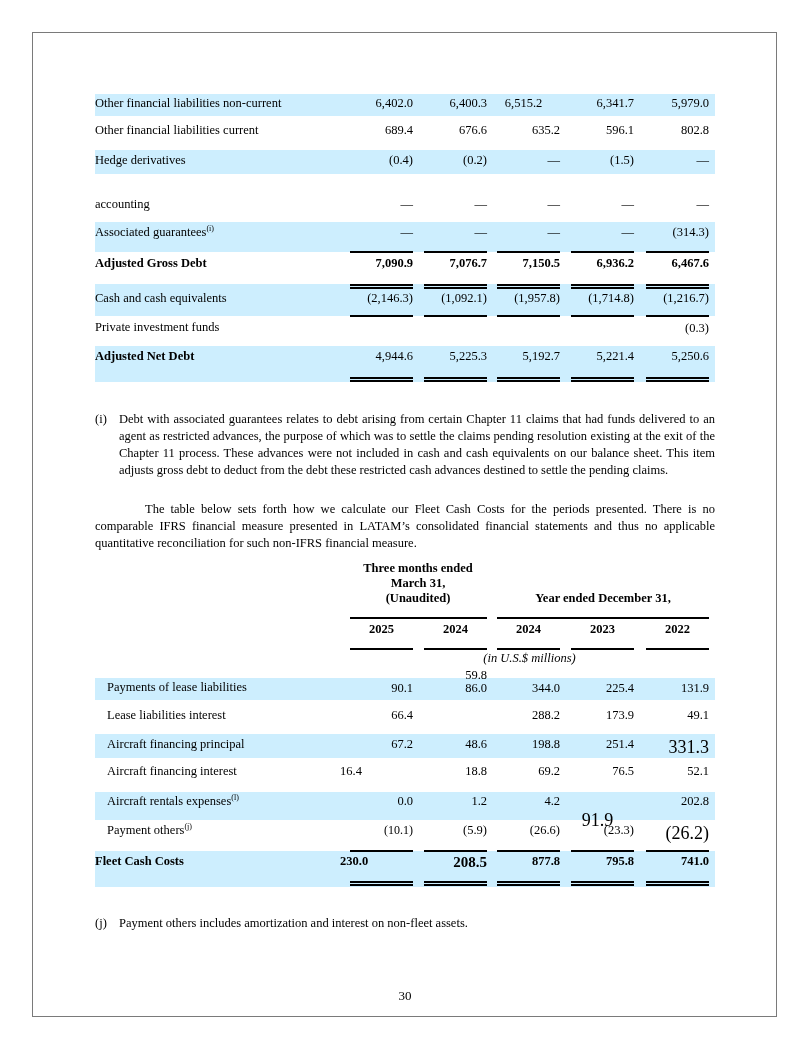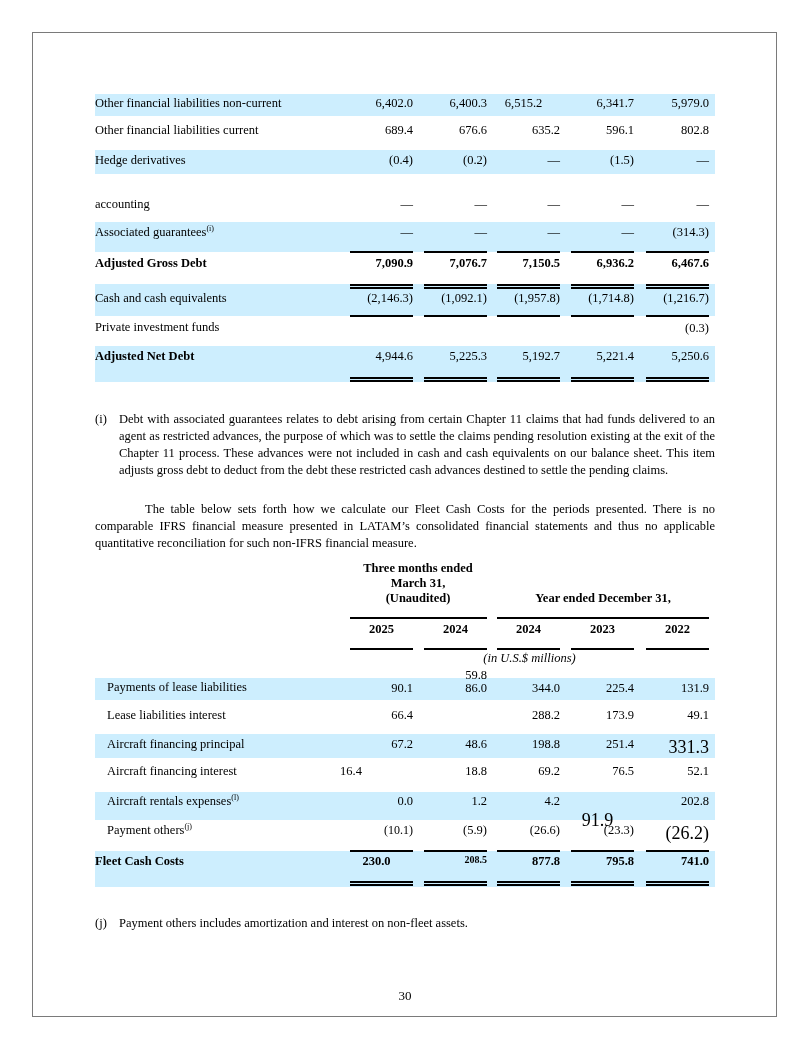--- a/index.html
+++ b/index.html
@@ -195,22 +195,22 @@
       <span class="abs" style="left: 340px; width: 73px; text-align: right; top: 794px; font-size: 12.5px;">0.0</span>
       <span class="abs" style="left: 414px; width: 73px; text-align: right; top: 794px; font-size: 12.5px;">1.2</span>
       <span class="abs" style="left: 487px; width: 73px; text-align: right; top: 794px; font-size: 12.5px;">4.2</span>
       <span class="abs" style="left: 561px; width: 73px; text-align: center; top: 794px; font-size: 18px; margin-top: 16px;">91.9</span>
       <span class="abs" style="left: 636px; width: 73px; text-align: right; top: 794px; font-size: 12.5px;">202.8</span>
       <span class="abs" style="left: 340px; width: 73px; text-align: right; top: 823px; font-size: 12px;">(10.1)</span>
       <span class="abs" style="left: 414px; width: 73px; text-align: right; top: 823px; font-size: 12.5px;">(5.9)</span>
       <span class="abs" style="left: 487px; width: 73px; text-align: right; top: 823px; font-size: 12.5px;">(26.6)</span>
       <span class="abs" style="left: 561px; width: 73px; text-align: right; top: 823px; font-size: 12.5px;">(23.3)</span>
       <span class="abs" style="left: 636px; width: 73px; text-align: right; top: 823px; font-size: 18px;">(26.2)</span>
-      <span class="abs" style="left: 340px; width: 73px; text-align: center; top: 854px; font-size: 12.5px; font-weight: bold;">230.0</span>
-      <span class="abs" style="left: 414px; width: 73px; text-align: right; top: 854px; font-size: 10px; font-weight: bold;">208.5</span>
+      <span class="abs" style="left: 340px; width: 73px; text-align: left; top: 854px; font-size: 12.5px; font-weight: bold;">230.0</span>
+      <span class="abs" style="left: 414px; width: 73px; text-align: right; top: 854px; font-size: 15px; font-weight: bold;">208.5</span>
       <span class="abs" style="left: 487px; width: 73px; text-align: right; top: 854px; font-size: 12.5px; font-weight: bold;">877.8</span>
       <span class="abs" style="left: 561px; width: 73px; text-align: right; top: 854px; font-size: 12.5px; font-weight: bold;">795.8</span>
       <span class="abs" style="left: 636px; width: 73px; text-align: right; top: 854px; font-size: 12.5px; font-weight: bold;">741.0</span>
     </div>
   <div id="fleet-rules">
       <div class="rule" style="left: 350px; width: 63px; top: 850px;"></div>
       <div class="rule" style="left: 424px; width: 63px; top: 850px;"></div>
       <div class="rule" style="left: 497px; width: 63px; top: 850px;"></div>
       <div class="rule" style="left: 571px; width: 63px; top: 850px;"></div>
       <div class="rule" style="left: 646px; width: 63px; top: 850px;"></div>

